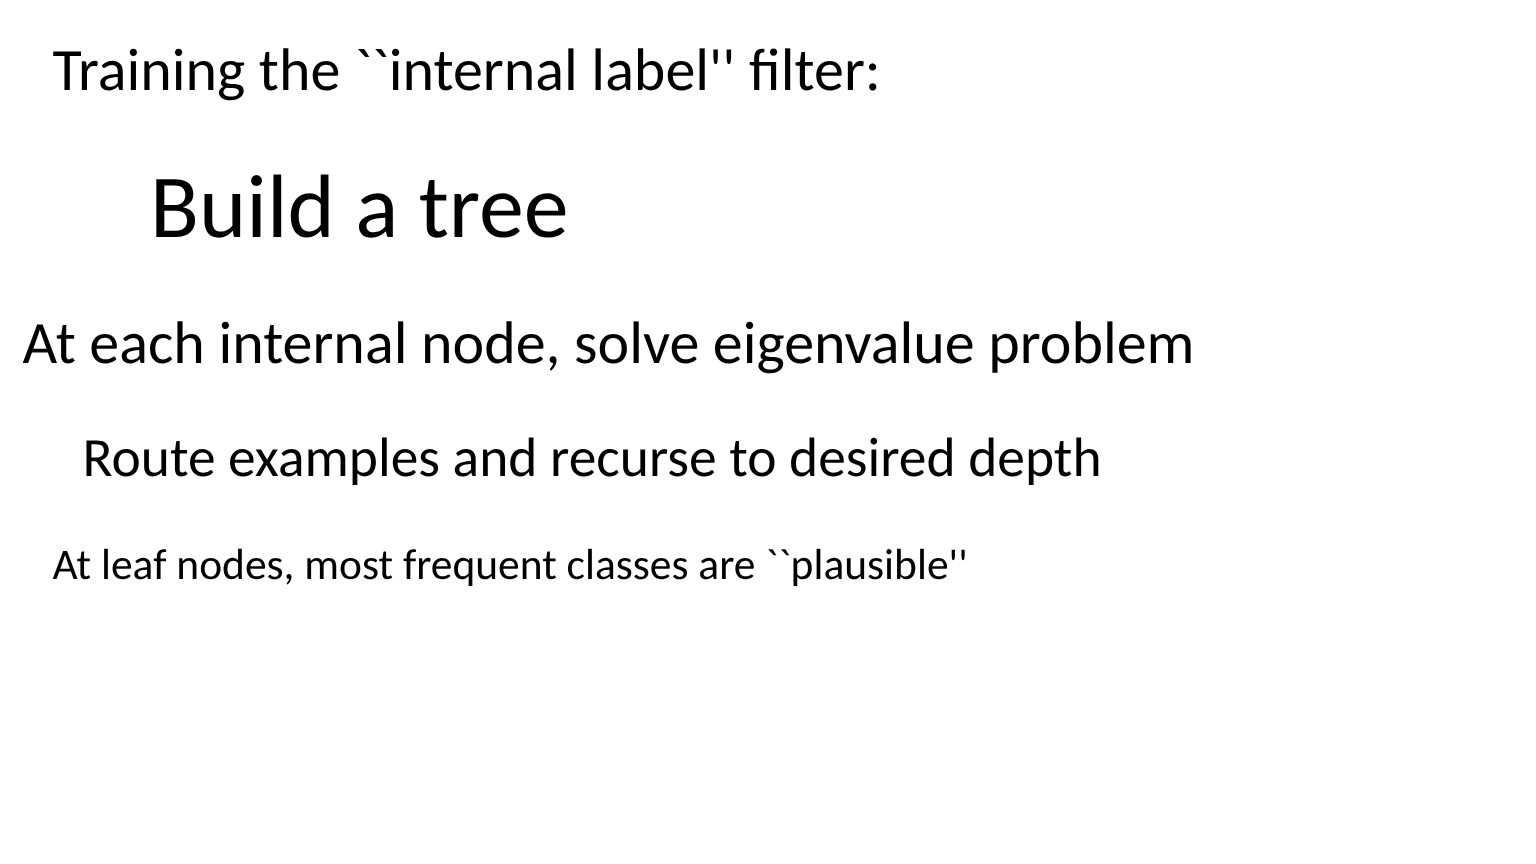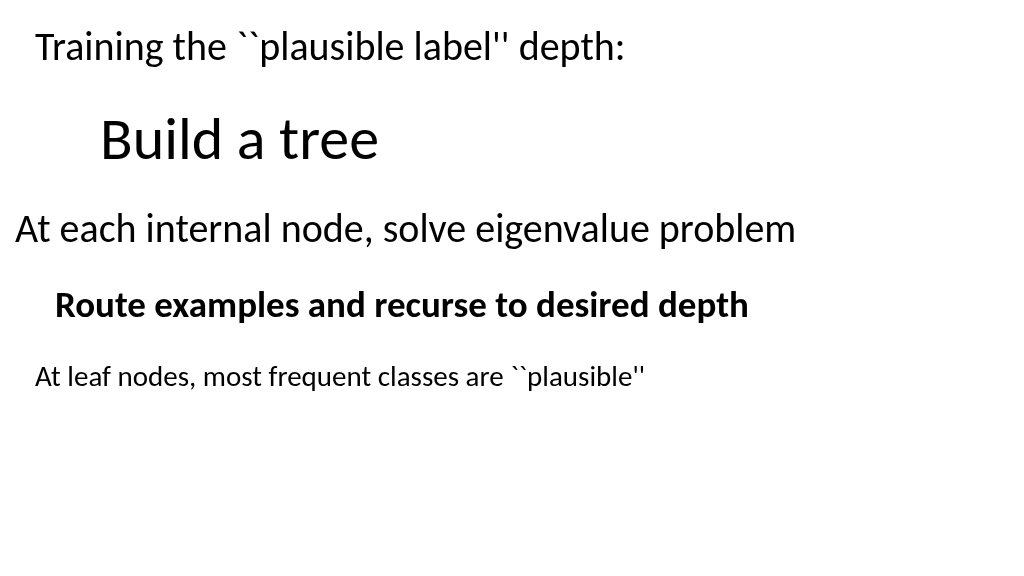--- a/index.html
+++ b/index.html
@@ -36,30 +36,30 @@
       top: 204px;
       font-size: 40px;
       font-weight: 400;
       text-align: right;
     }
     .line4 {
       position: absolute;
       left: 55px;
       top: 282px;
       font-size: 37px;
-      font-weight: 700;
+      font-weight: 400;
     }
     .line5 {
       position: absolute;
       left: 35px;
       top: 358px;
       font-size: 29px;
       font-weight: 400;
     }
   </style>
 </head>
 <body>
 
-<div class="line1">Training the ``plausible label'' depth:</div>
+<div class="line1">Training the ``internal label'' filter:</div>
 <div class="line2">Build a tree</div>
 <div class="line3">At each internal node, solve eigenvalue problem</div>
 <div class="line4">Route examples and recurse to desired depth</div>
 <div class="line5">At leaf nodes, most frequent classes are ``plausible''</div>
 
 </body></html>

